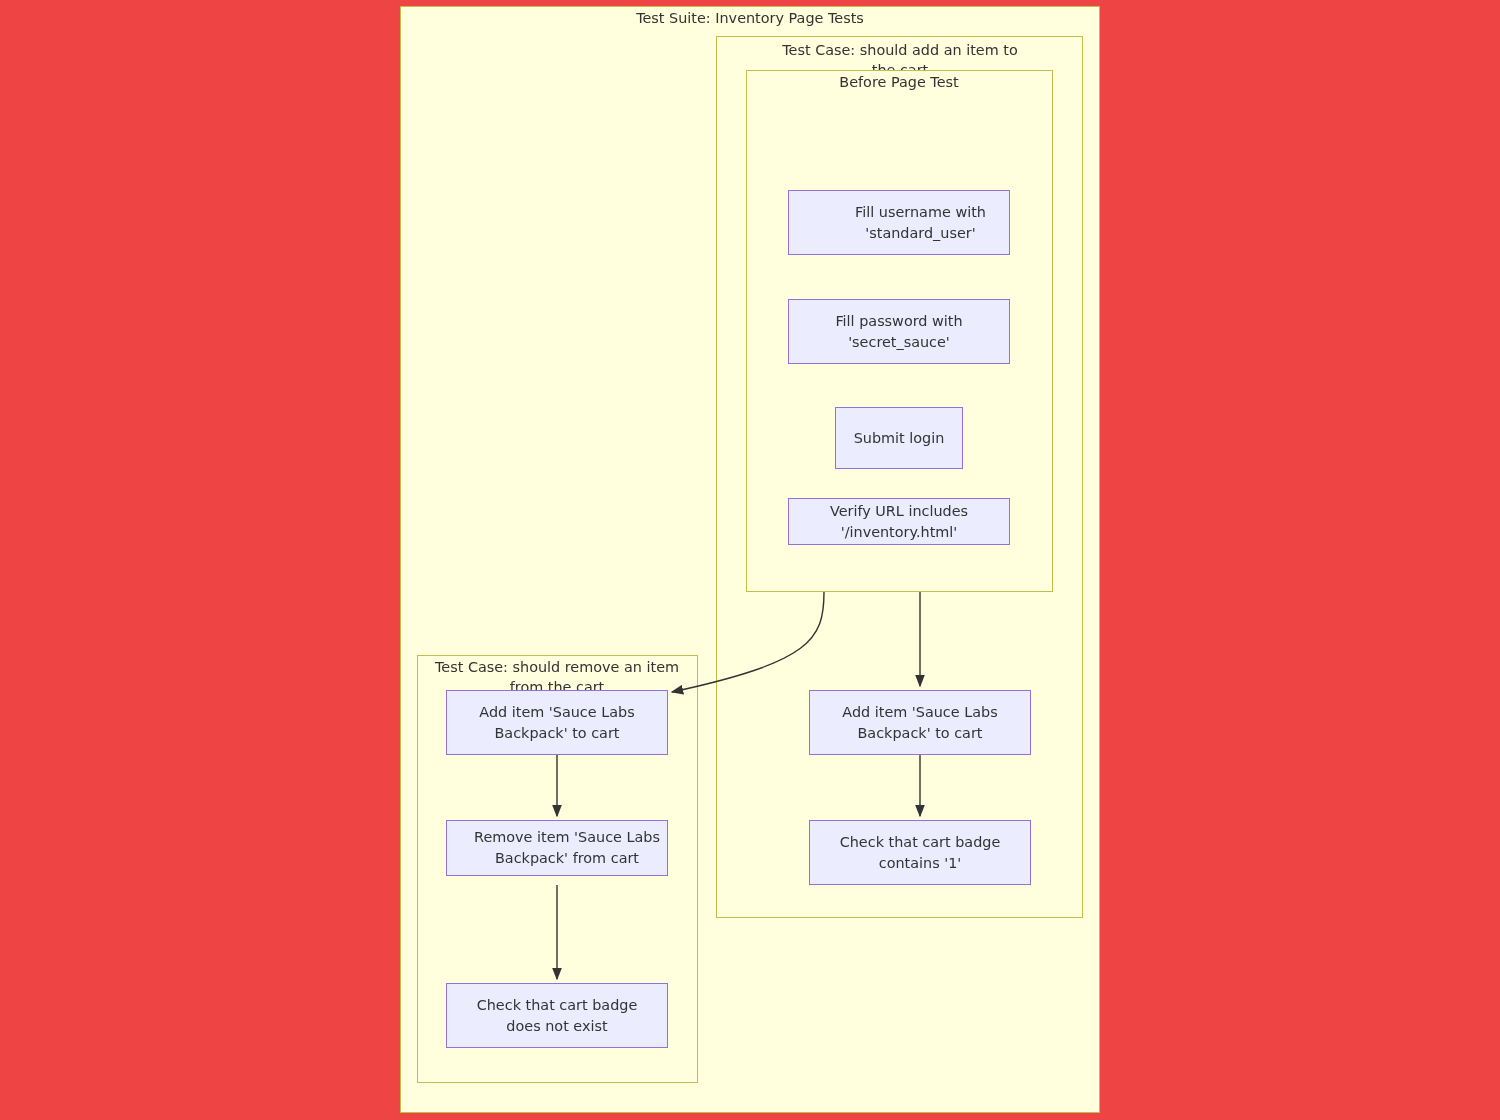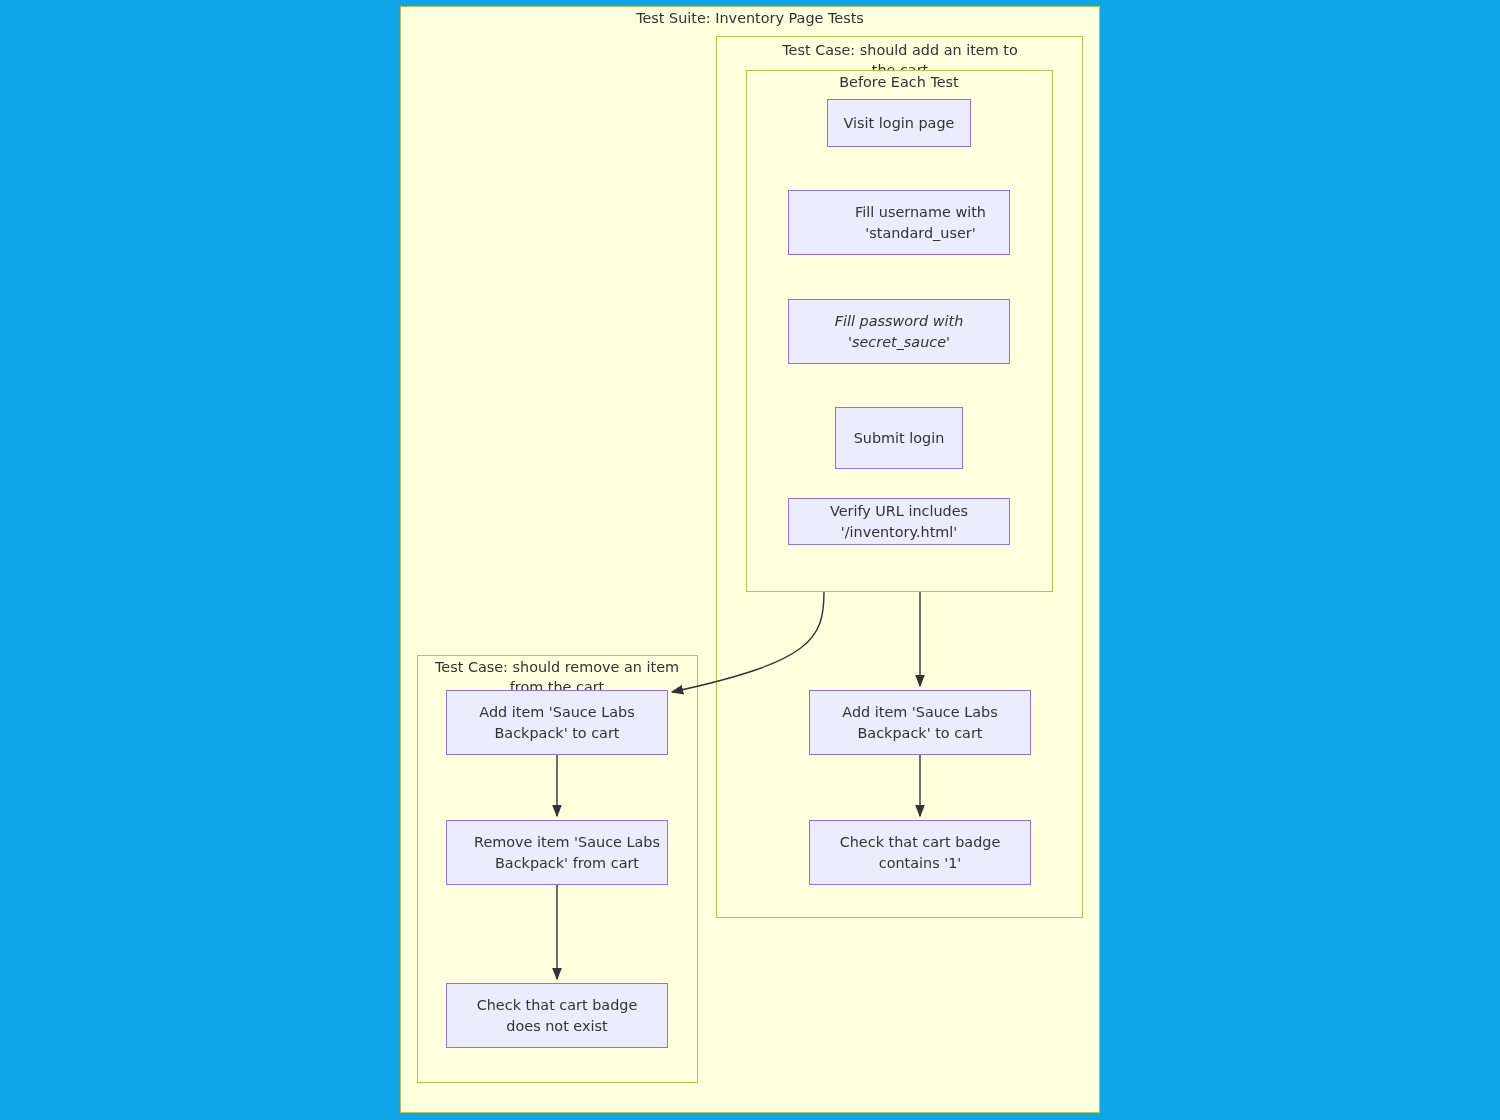--- a/index.html
+++ b/index.html
@@ -10,21 +10,21 @@
   body {
     width: 1500px;
     height: 1120px;
     font-family: "DejaVu Sans", sans-serif;
     overflow: hidden;
   }
   #canvas {
     position: relative;
     width: 1500px;
     height: 1120px;
-    background: #0ea5e9;
+    background: #ef4444;
   }
   
   .subgraph {
     position: absolute;
     background: #ffffde;
     border: 1.4px solid #bfbf4d;
     box-sizing: border-box;
   }
   .subgraph-label {
     position: absolute;
@@ -70,59 +70,58 @@
 
 <div id="canvas">
 
   <div class="subgraph" style="left:400px; top:6px; width:700px; height:1107px;"></div>
   <div class="subgraph-label" style="left:600px; top:8px; width:300px;">Test Suite: Inventory Page Tests</div>
 
   <div class="subgraph" style="left:716px; top:36px; width:367px; height:882px;"></div>
   <div class="subgraph-label" style="left:775px; top:40px; width:250px;">Test Case: should add an item to the cart</div>
 
   <div class="subgraph" style="left:746px; top:70px; width:307px; height:522px;"></div>
-  <div class="subgraph-label" style="left:774px; top:72px; width:250px;">Before Each Test</div>
+  <div class="subgraph-label" style="left:774px; top:72px; width:250px;">Before Page Test</div>
 
   <div class="subgraph" style="left:417px; top:655px; width:281px; height:428px;"></div>
   <div class="subgraph-label" style="left:432px; top:657px; width:250px;">Test Case: should remove an item from the cart</div>
 
   <svg id="edges" viewBox="0 0 1500 1120" xmlns="http://www.w3.org/2000/svg">
     <defs>
       <marker id="arrowhead" markerWidth="9" markerHeight="7" refX="8" refY="3.5" orient="auto" markerUnits="strokeWidth">
         <polygon points="0 0, 9 3.5, 0 7" fill="#333333"></polygon>
       </marker>
     </defs>
     <path class="edge-path" marker-end="url(#arrowhead)" d="M 824 592 C 824 640 810 662 672 692"></path>
     <path class="edge-path" marker-end="url(#arrowhead)" d="M 920 592 L 920 686"></path>
     <path class="edge-path" marker-end="url(#arrowhead)" d="M 920 755 L 920 816"></path>
     <path class="edge-path" marker-end="url(#arrowhead)" d="M 557 755 L 557 816"></path>
     <path class="edge-path" marker-end="url(#arrowhead)" d="M 557 885 L 557 979"></path>
   </svg>
 
-  <div class="node" style="left:827px; top:99px; width:144px; height:48px;">Visit login page</div>
 
   <div class="node" style="left:788px; top:190px; width:222px; height:65px;padding-left:43px;">Fill username with
 'standard_user'</div>
 
-  <div class="node" style="left:788px; top:299px; width:222px; height:65px;font-style:italic;">Fill password with
+  <div class="node" style="left:788px; top:299px; width:222px; height:65px;">Fill password with
 'secret_sauce'</div>
 
   <div class="node" style="left:835px; top:407px; width:128px; height:62px;">Submit login</div>
 
   <div class="node" style="left:788px; top:498px; width:222px; height:47px;">Verify URL includes
 '/inventory.html'</div>
 
   <div class="node" style="left:809px; top:690px; width:222px; height:65px;">Add item 'Sauce Labs
 Backpack' to cart</div>
 
   <div class="node" style="left:809px; top:820px; width:222px; height:65px;">Check that cart badge
 contains '1'</div>
 
   <div class="node" style="left:446px; top:690px; width:222px; height:65px;">Add item 'Sauce Labs
 Backpack' to cart</div>
 
-  <div class="node" style="left:446px; top:820px; width:222px; height:65px;padding-left:20px;">Remove item 'Sauce Labs
+  <div class="node" style="left:446px; top:820px; width:222px; height:56px;padding-left:20px;">Remove item 'Sauce Labs
 Backpack' from cart</div>
 
   <div class="node" style="left:446px; top:983px; width:222px; height:65px;">Check that cart badge
 does not exist</div>
 
 </div>
 
 </body></html>

